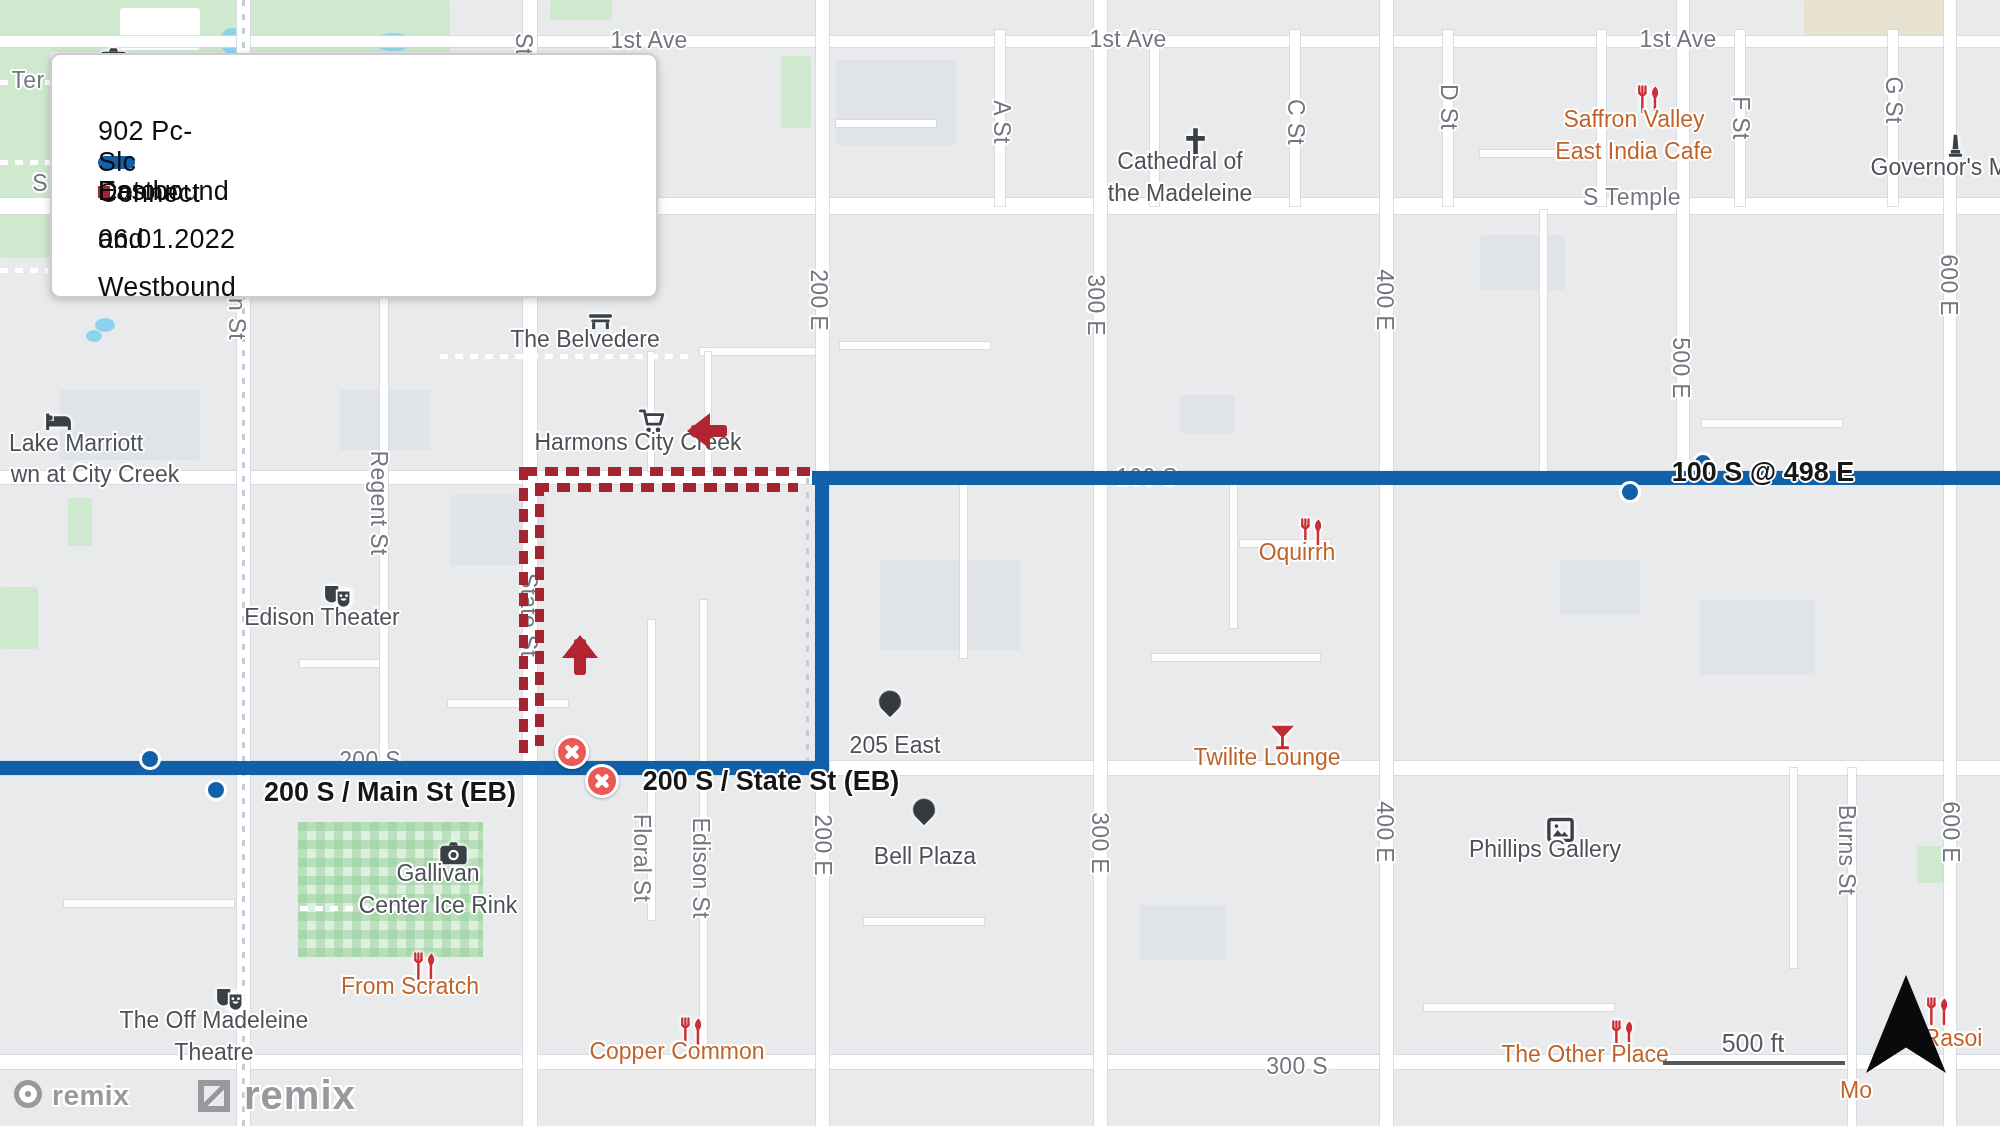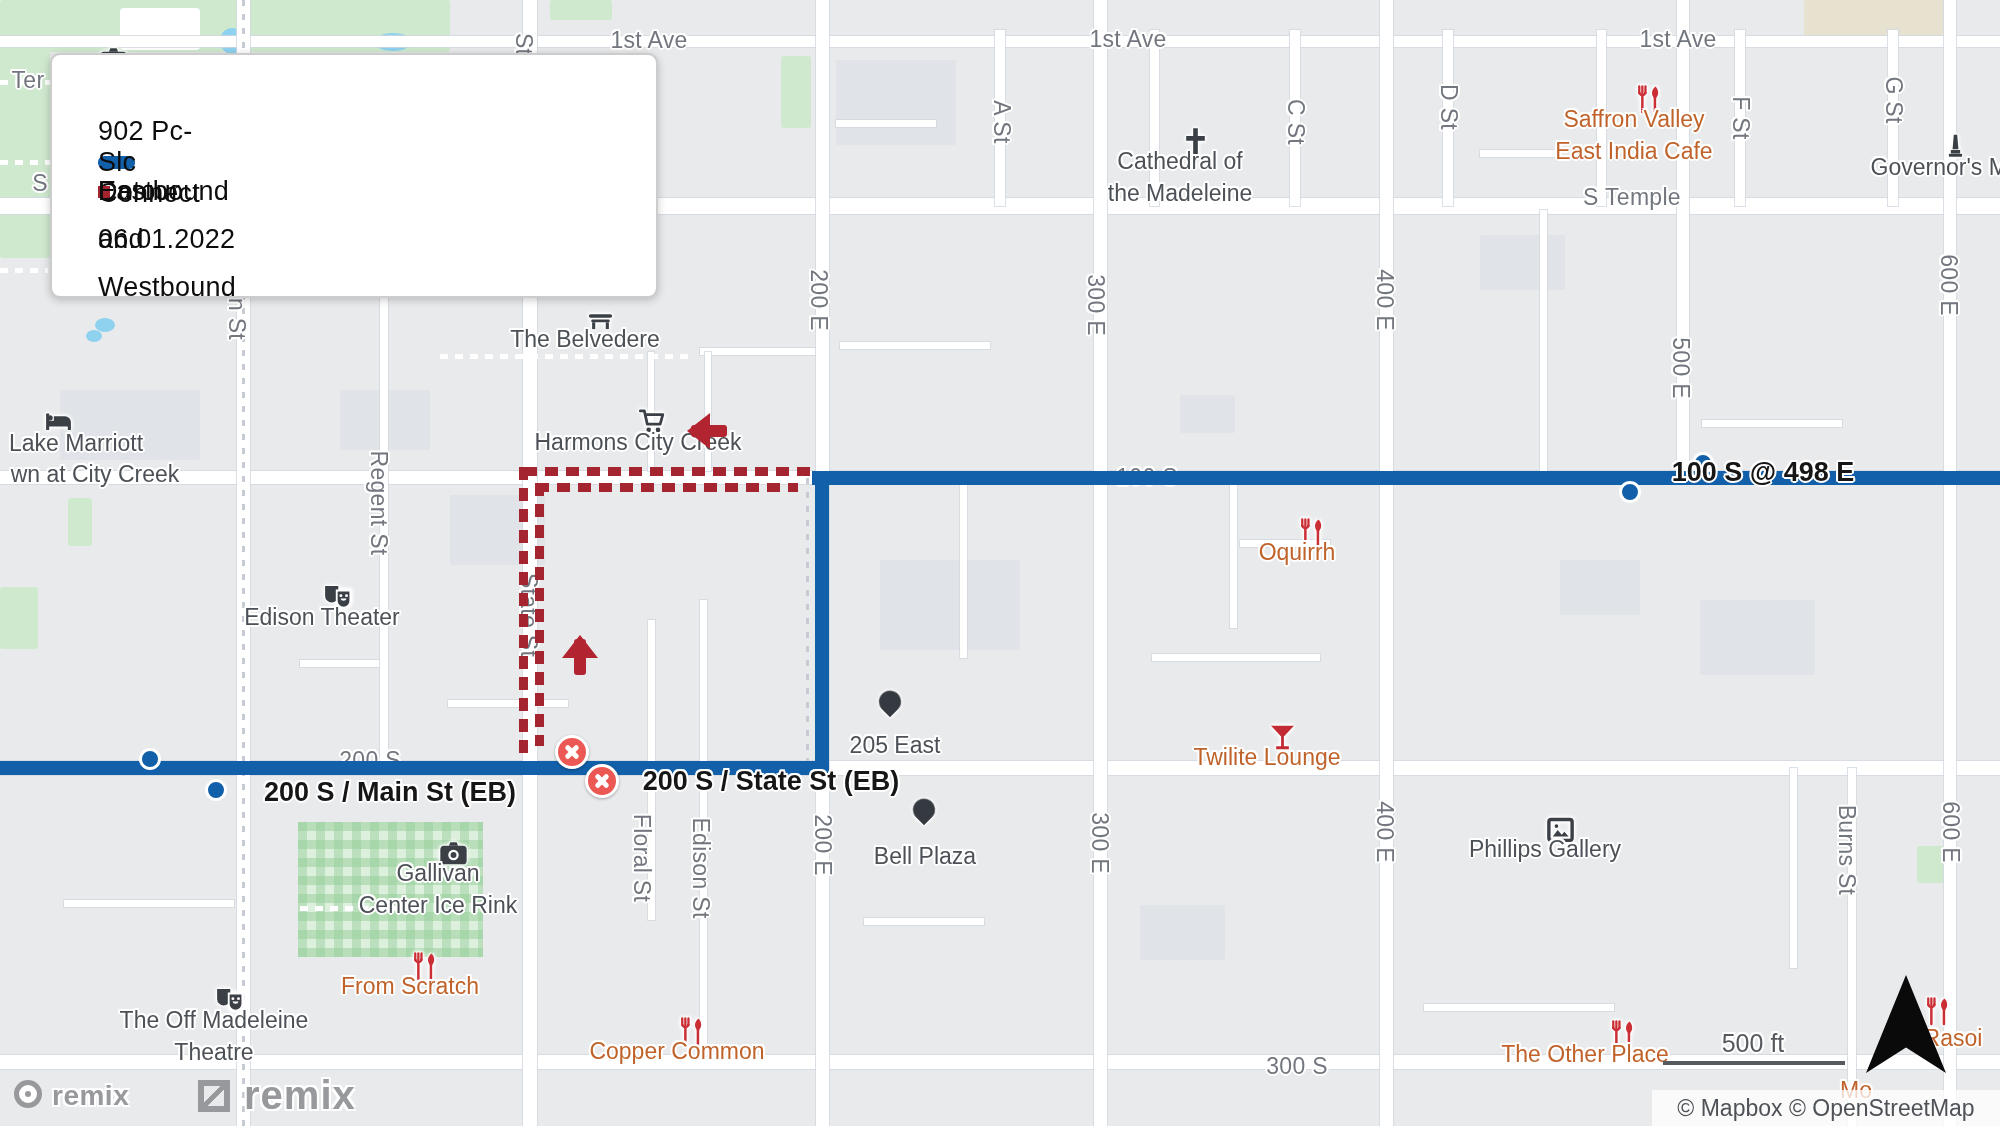--- a/index.html
+++ b/index.html
@@ -123,21 +123,20 @@
         </span>
       <div class="ltext two">
         <div>Eastbound and Westbound</div>
         <div>Detour 06.01.2022</div>
       </div>
     </div>
   </div>
 
   <div class="scale-label halo">500 ft</div>
   <div class="scale-bar"></div>
-  <div class="attr">© Mapbox © OpenStreetMap</div>
   <div class="nav-cursor"></div>
 
   <div class="mb-circle"></div>
   <div class="logo-text" id="mapbox-text">remix</div>
   <div class="rx-icon"></div>
   <div class="logo-text" id="remix-text">remix</div>
 <div class="park" style="left: 0px; top: 0px; width: 450px; height: 52px;"></div>
     <div class="park" style="left: 0px; top: 40px; width: 50px; height: 218px;"></div>
     <div class="park" style="left: 550px; top: 0px; width: 62px; height: 20px;"></div>
     <div class="park" style="left: 781px; top: 56px; width: 30px; height: 72px;"></div>

